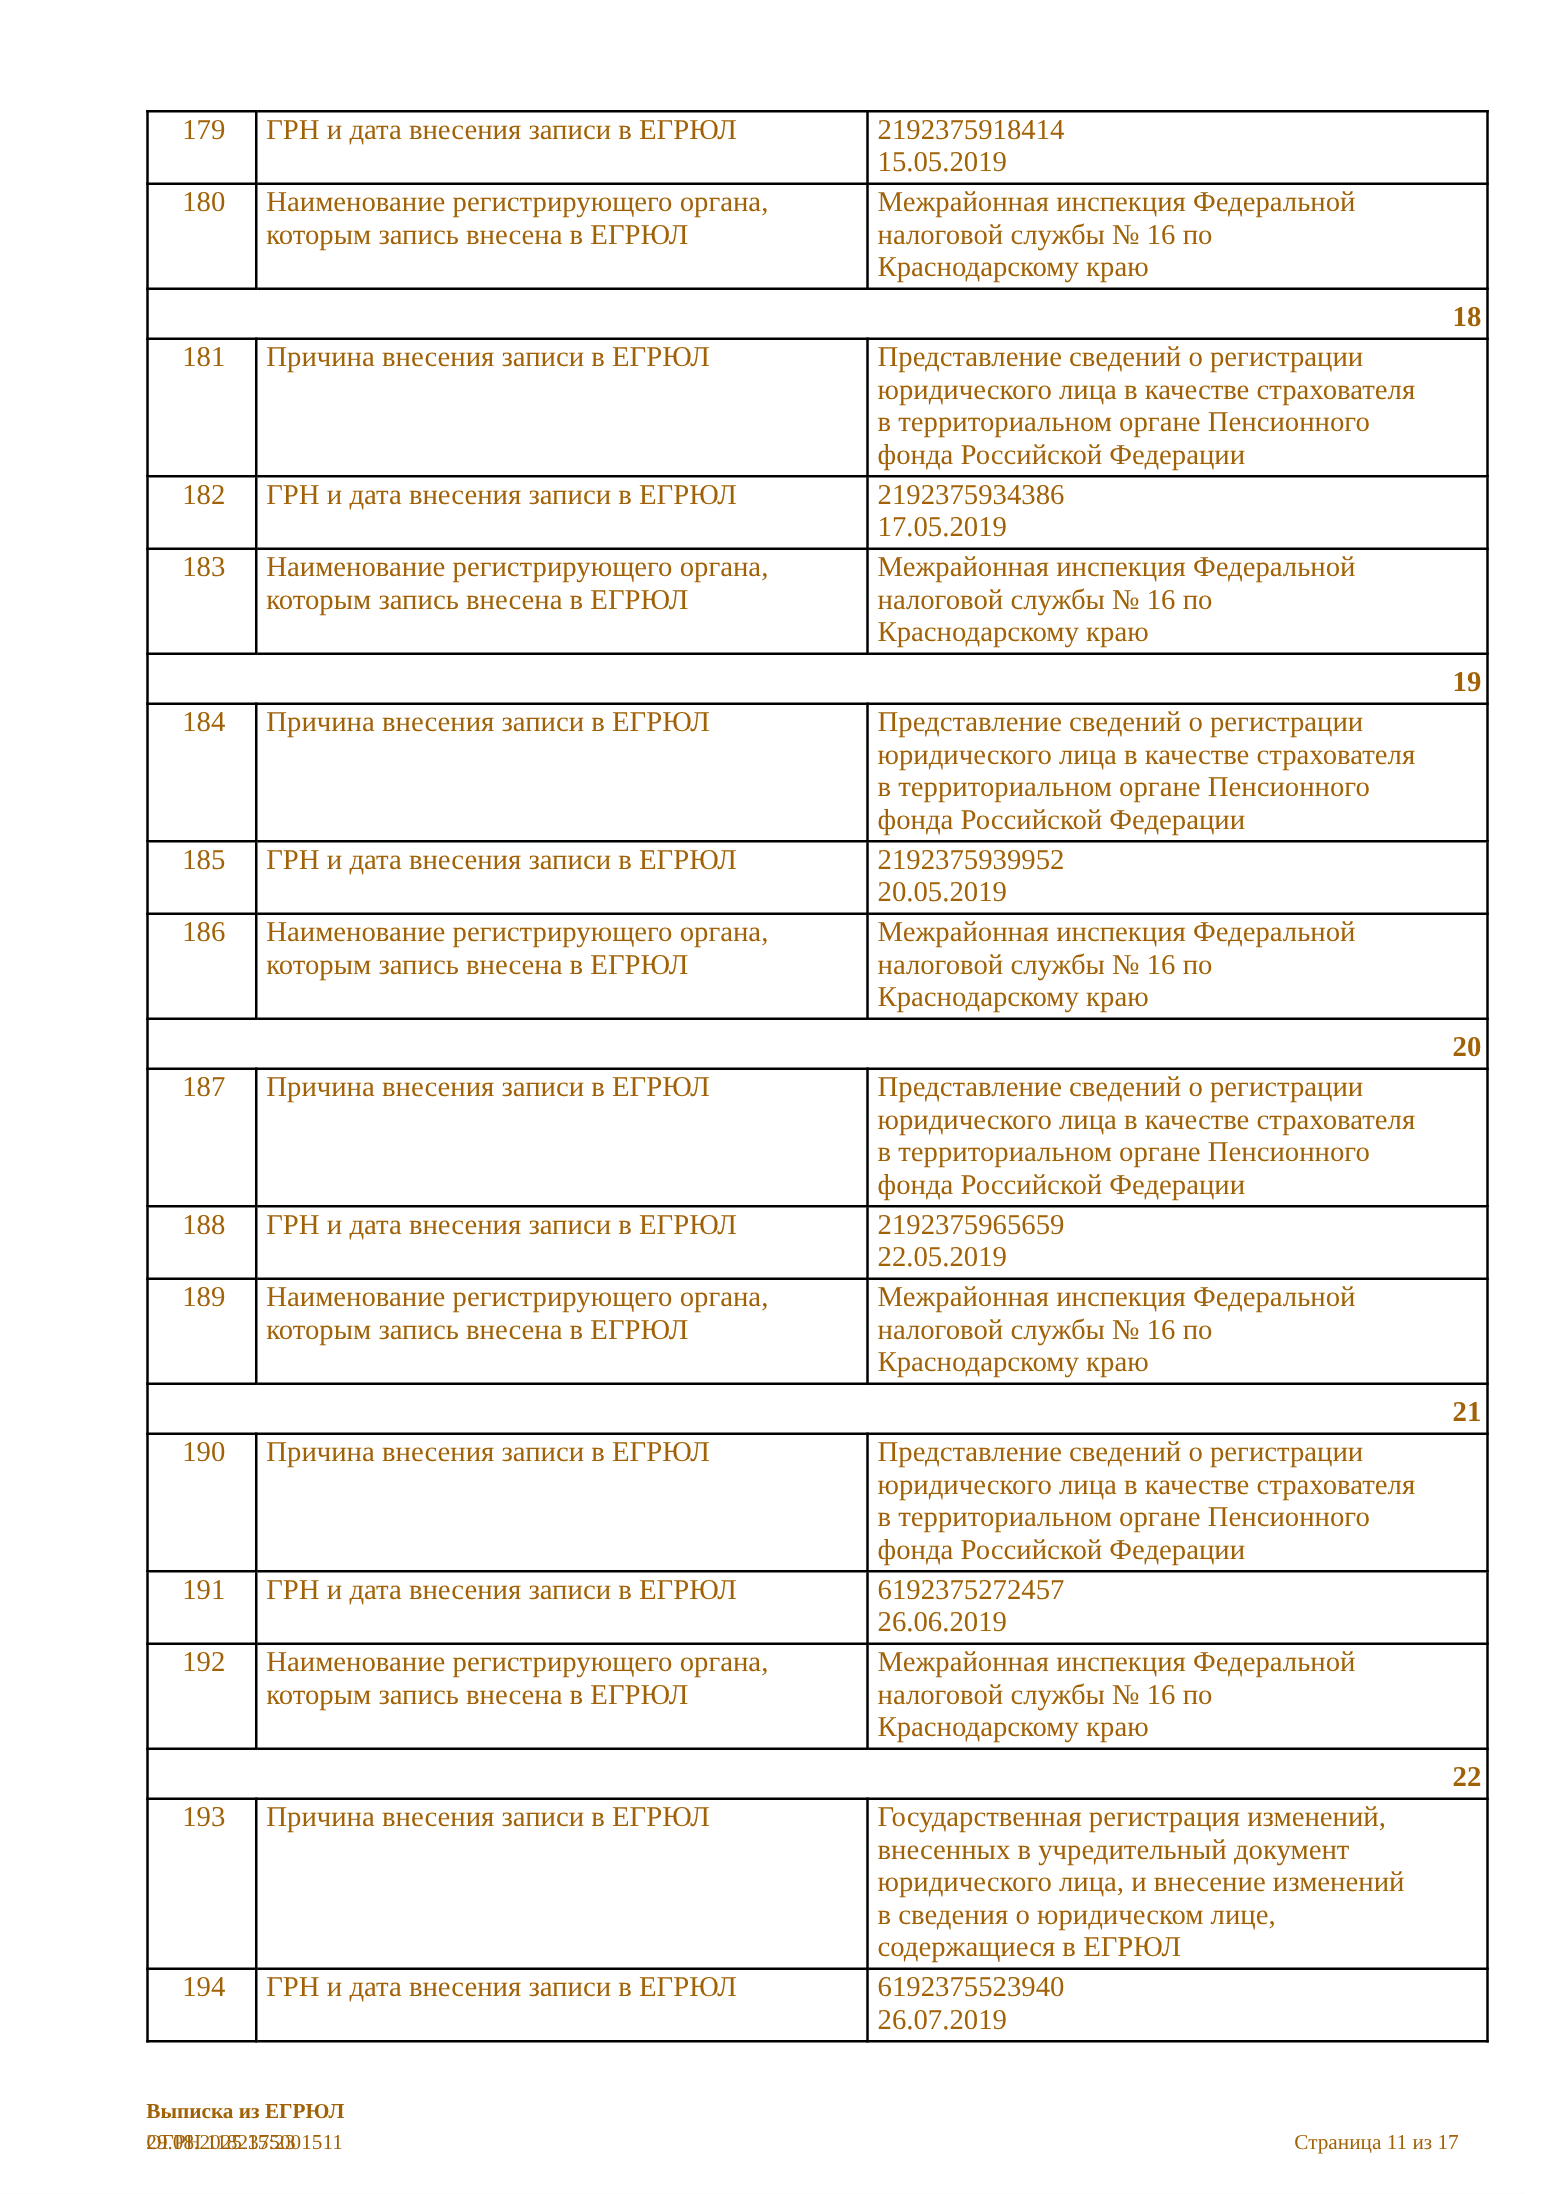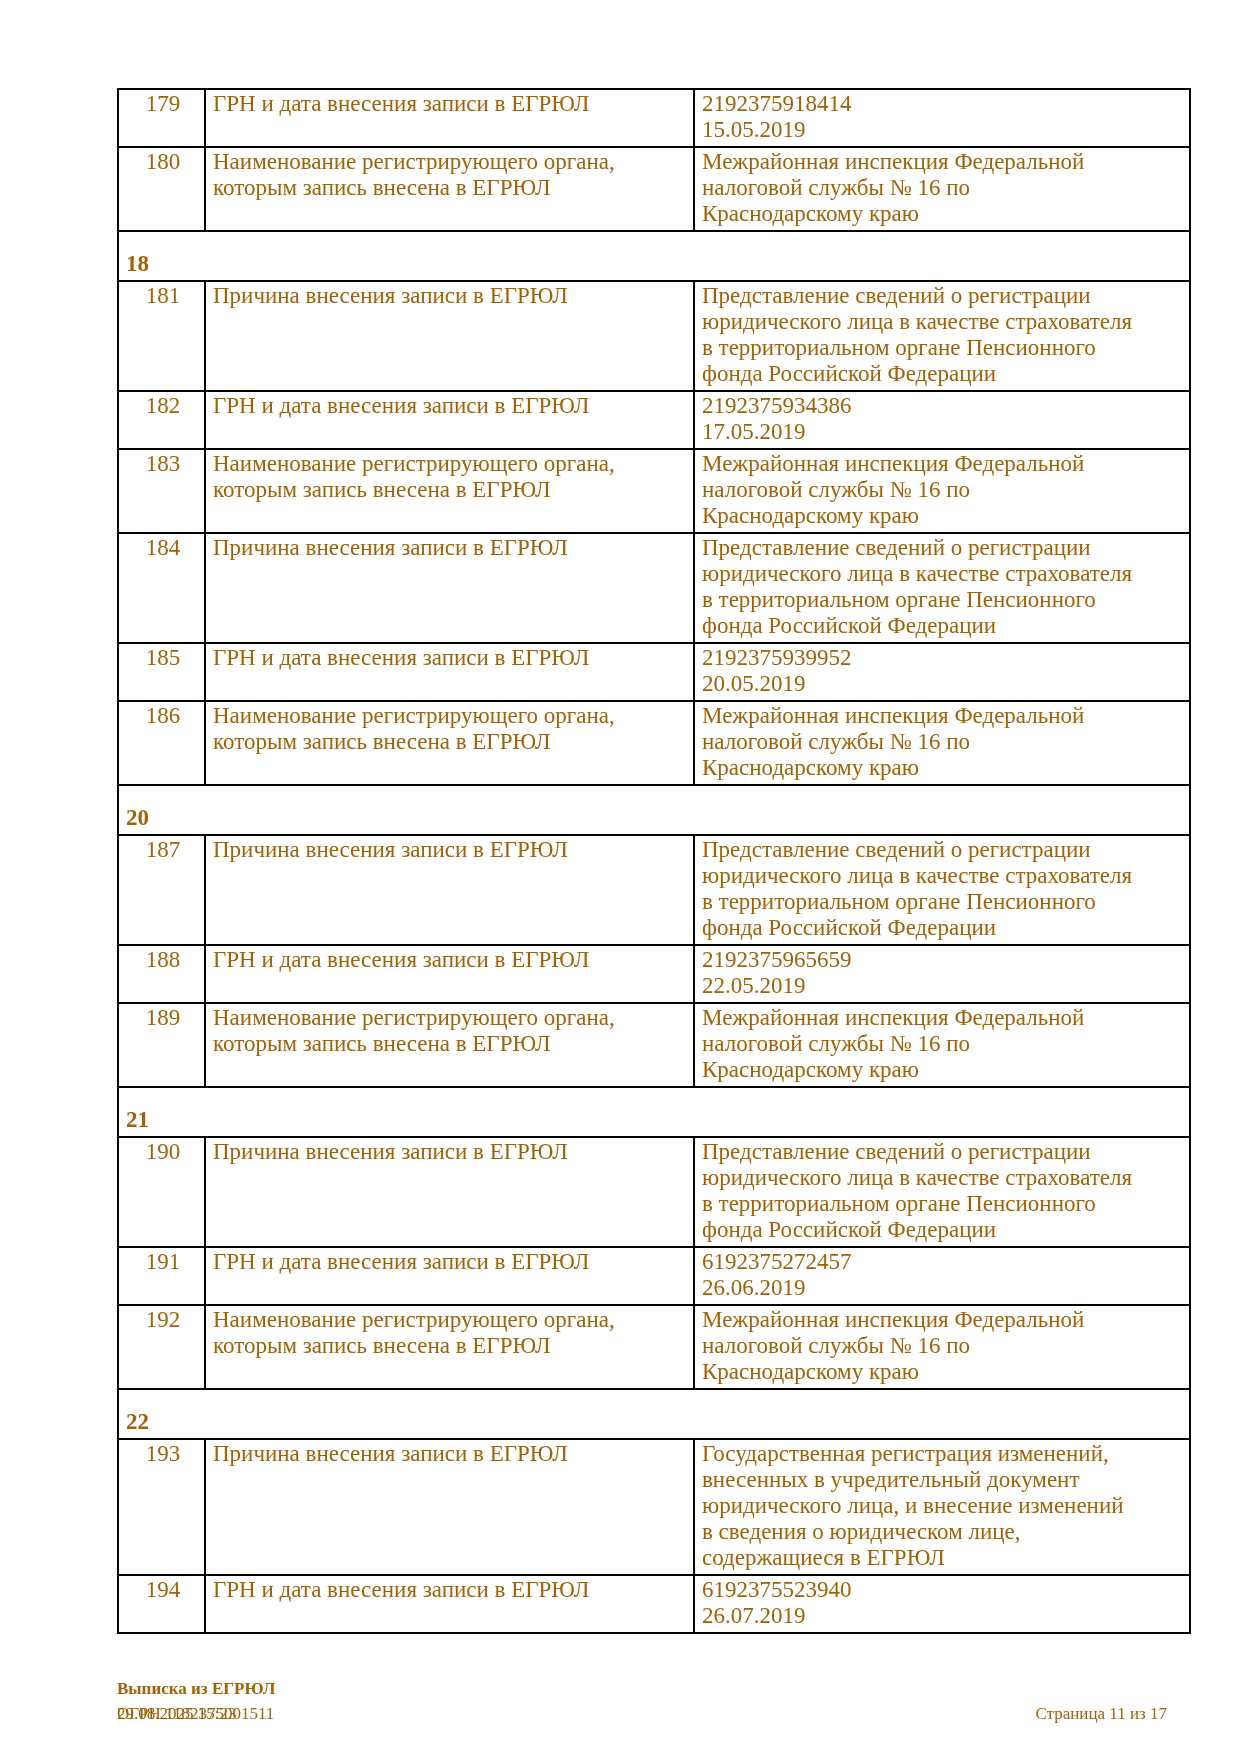--- a/index.html
+++ b/index.html
@@ -33,23 +33,23 @@
   }
   td.num {
     width: 74px;
     text-align: center;
     padding-left: 2px;
     padding-right: 2px;
   }
   td.label { width: 476px; margin-left: 32px; }
   td.value { width: 483px; margin-left: 26px; }
   tr.section td {
-    text-align: left;
+    text-align: right;
     font-weight: bold;
-    padding-top: 19px;
+    padding-top: 9px;
     padding-bottom: 3px;
   }
   .vline { display: block; }
   .footer {
     position: absolute;
     left: 117px;
     top: 1652px;
     width: 1050px;
     font-size: 17px;
     line-height: 25px;
@@ -116,20 +116,23 @@
         </tr>
         <tr>
           <td class="num">183</td>
           <td class="label">Наименование регистрирующего органа, которым запись внесена в ЕГРЮЛ</td>
           <td class="value">
             <span class="vline">Межрайонная инспекция Федеральной</span>
             <span class="vline">налоговой службы № 16 по</span>
             <span class="vline">Краснодарскому краю</span>
           </td>
         </tr>
+        <tr class="section">
+          <td colspan="3">19</td>
+        </tr>
         <tr>
           <td class="num">184</td>
           <td class="label">Причина внесения записи в ЕГРЮЛ</td>
           <td class="value">
             <span class="vline">Представление сведений о регистрации</span>
             <span class="vline">юридического лица в качестве страхователя</span>
             <span class="vline">в территориальном органе Пенсионного</span>
             <span class="vline">фонда Российской Федерации</span>
           </td>
         </tr>

